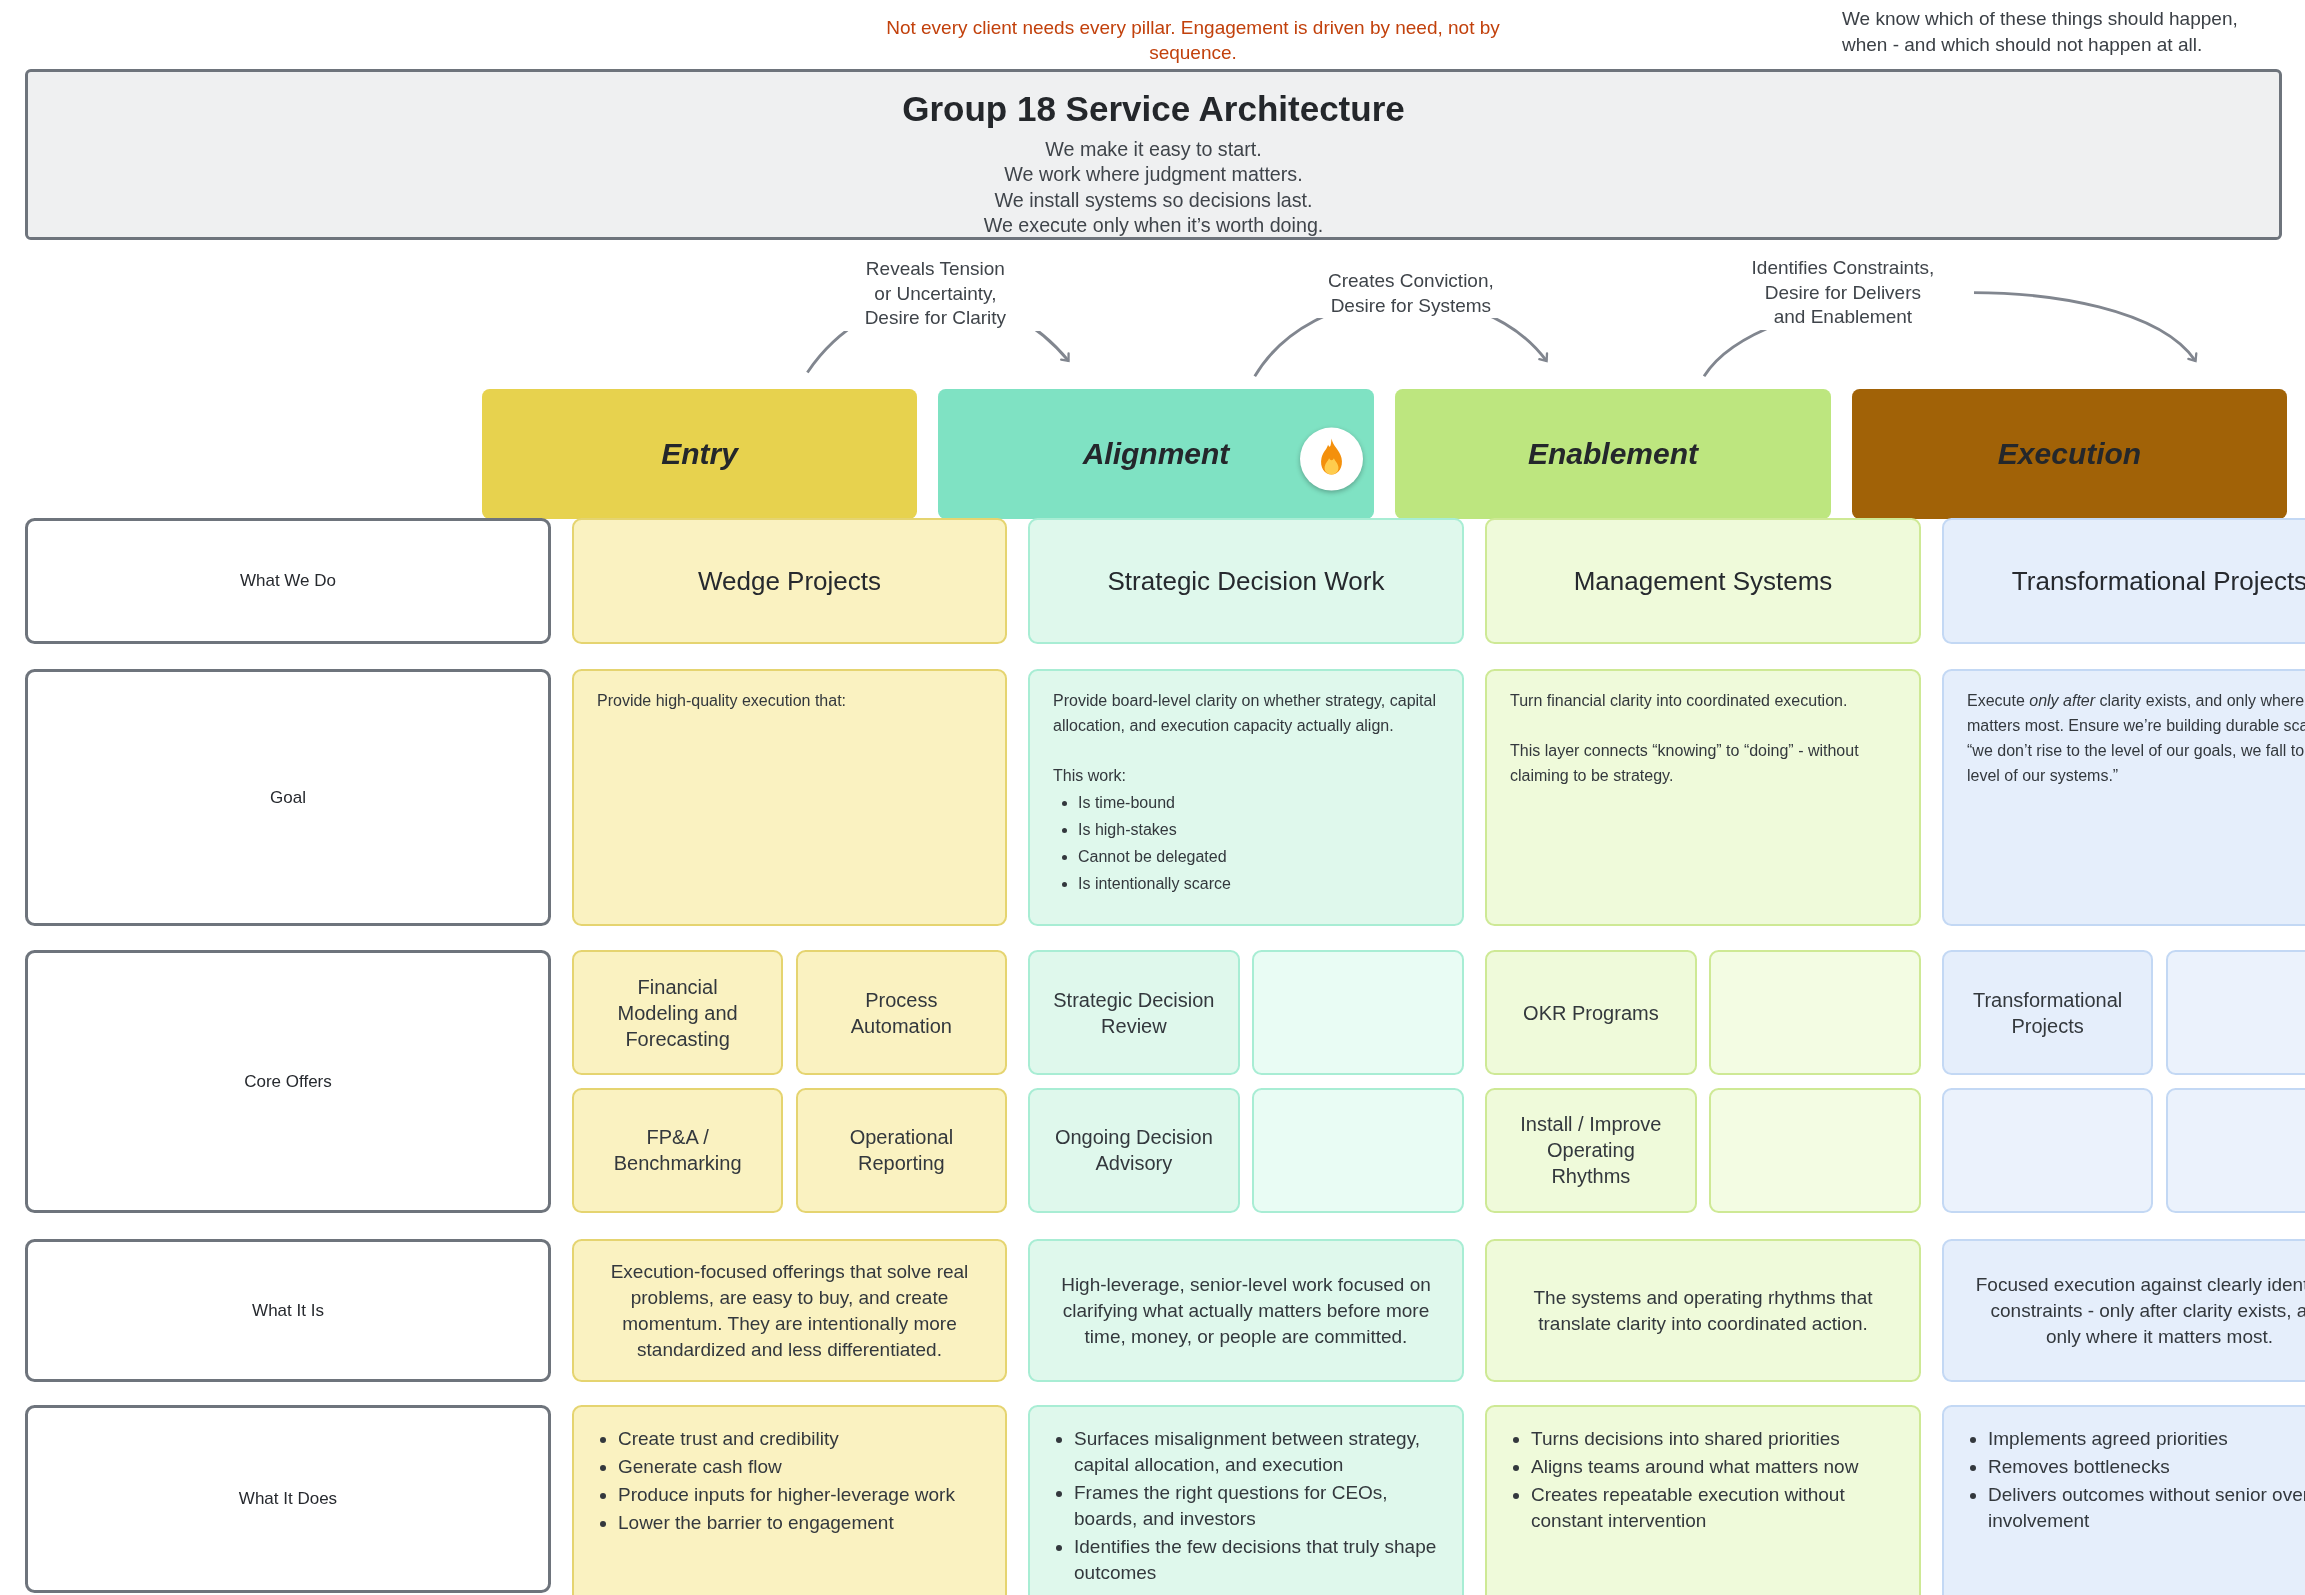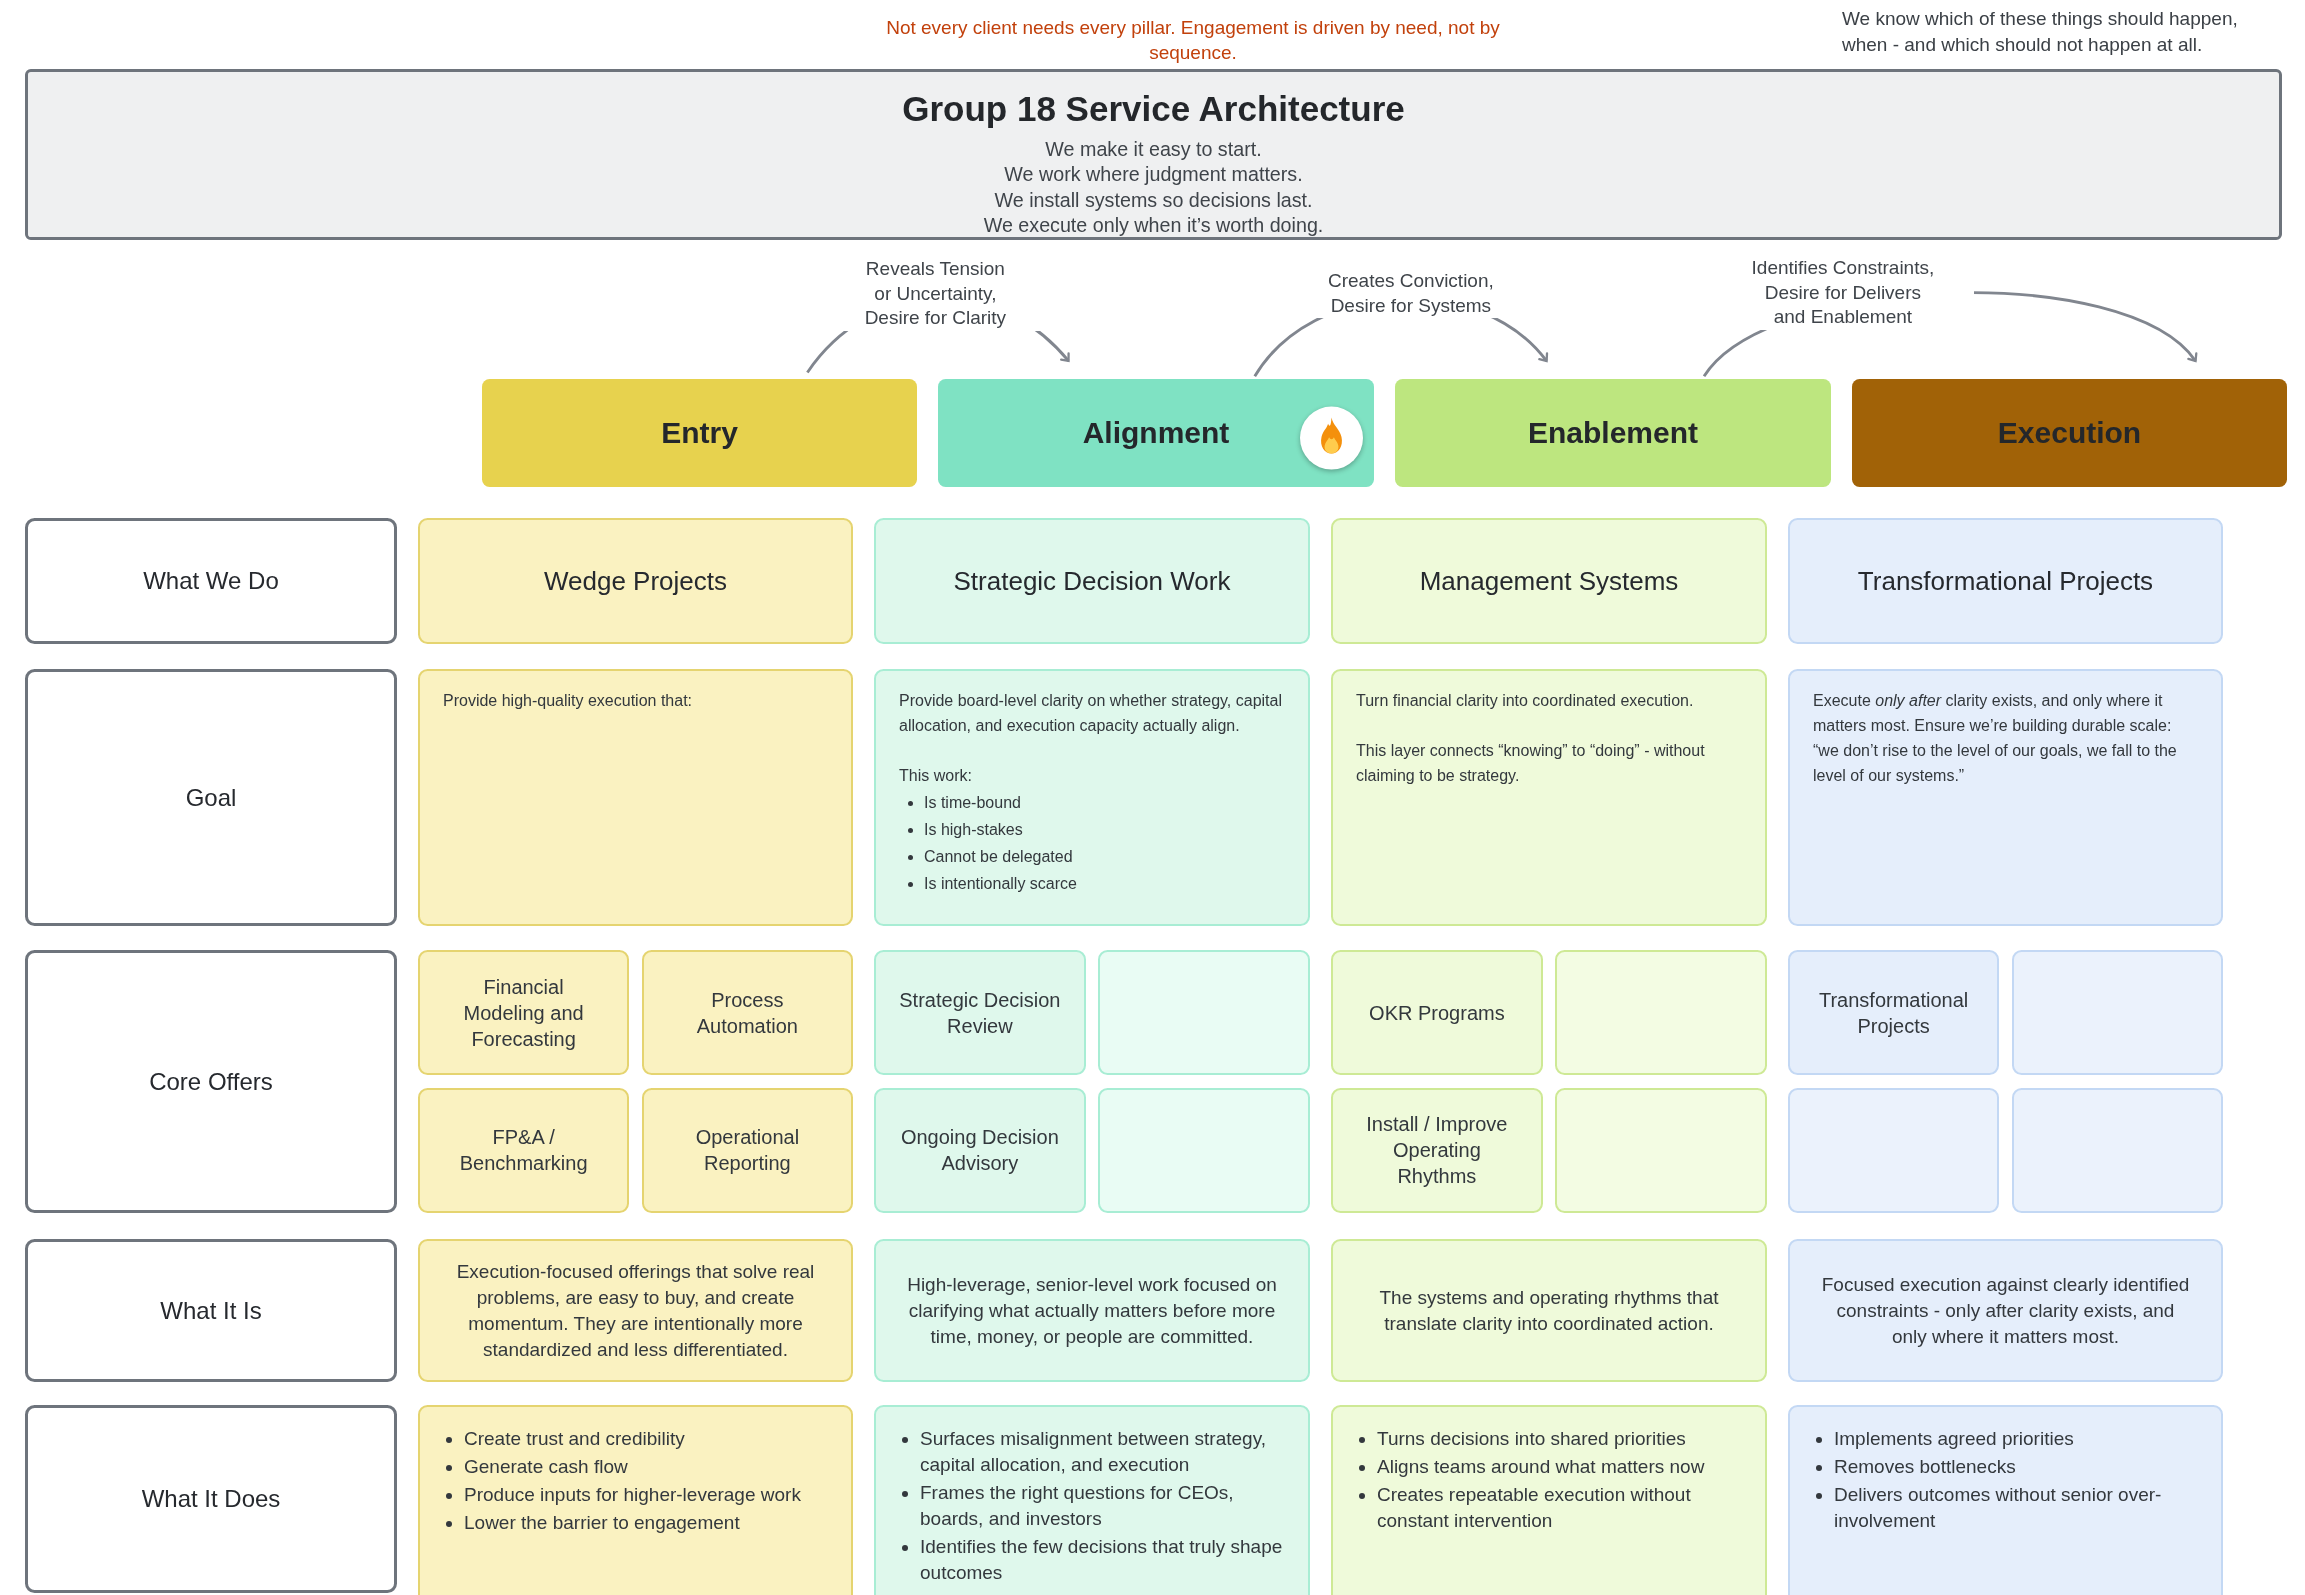--- a/index.html
+++ b/index.html
@@ -20,25 +20,25 @@
   
   .arrows-svg{position:absolute;left:0;top:240px;width:2306px;height:144px;z-index:0;}
   .arrow-label{position:absolute;z-index:2;background:#ffffff;text-align:center;
     font-size:19px;line-height:24.5px;color:#3f444a;padding:0 15.4px;}
   #arrow-label-0{left:819px;top:257px;width:202px;}
   #arrow-label-1{left:1280px;top:269px;width:231px;}
   #arrow-label-2{left:1712px;top:256px;width:231px;}
 
   
   .row{position:absolute;left:25px;display:flex;gap:21px;z-index:1;}
-  .rowlabel{width:372px;flex:none;box-sizing:border-box;border:3.8px solid #6E747C;border-radius:9.6px;
+  .rowlabel{width:526px;flex:none;box-sizing:border-box;border:3.8px solid #6E747C;border-radius:9.6px;
     background:#fff;display:flex;align-items:center;justify-content:center;
-    font-size:24px;color:#26292e;text-align:center;}
+    font-size:17px;color:#26292e;text-align:center;}
   .cells{display:grid;grid-template-columns:435px 436px 436px 435px;gap:21px;height:100%;flex:none;}
-  #row-header{position:absolute;left:482px;top:379px;height:108px;z-index:1;}
+  #row-header{position:absolute;left:482px;top:389px;height:130px;z-index:1;font-style:italic;}
   #row-wwd{top:518px;height:126px;}
   #row-goal{top:669px;height:257px;}
   #row-offers{top:950px;height:263px;}
   #row-wii{top:1239px;height:143px;}
   #row-wid{top:1405px;height:188px;}
 
   .cell{box-sizing:border-box;border-radius:9.6px;border:2.9px solid var(--bd);background:var(--bg);}
   .pillar-header{border:none;border-radius:7.7px;display:flex;align-items:center;justify-content:center;
     font-size:30px;font-weight:bold;color:#24272b;position:relative;}
   .flame-badge{position:absolute;right:11.5px;top:50%;transform:translateY(-42%);width:63px;height:63px;

